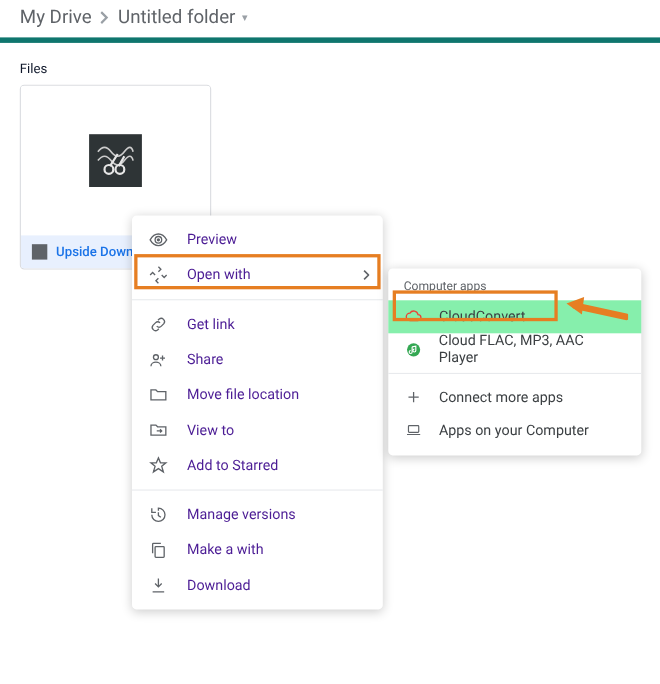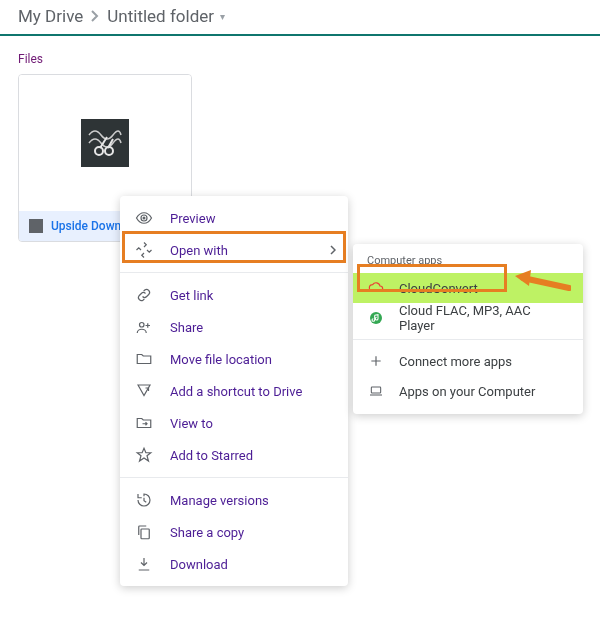--- a/index.html
+++ b/index.html
@@ -13,29 +13,29 @@
     height: 622px;
     overflow: hidden;
     position: relative;
   }
   .breadcrumb {
     display: flex;
     align-items: center;
     padding: 6px 18px 8px;
     color: #5f6368;
     font-size: 17px;
-    border-bottom: 2px solid #0f766e;
+    border-bottom: 5px solid #0f766e;
   }
   .bc-sep { margin: 0 8px; color: #9aa0a6; }
   .bc-item { color: #5f6368; }
   .bc-drop { margin-left: 6px; color: #9aa0a6; font-size: 10px; }
   .section-label {
     padding: 16px 18px 8px;
     font-size: 12px;
-    color: #701a75;
+    color: #0f172a;
   }
   .file-card {
     width: 174px;
     margin-left: 18px;
     border: 1px solid #dadce0;
     border-radius: 4px;
     overflow: hidden;
   }
   .thumb {
     height: 136px;
@@ -108,21 +108,21 @@
   .sub-label {
     font-size: 11px;
     color: #5f6368;
     padding: 4px 14px 6px;
   }
   .sub-item {
     display: flex; align-items: center;
     height: 30px; padding: 0 14px; gap: 14px;
     font-size: 13px; color: #3c4043;
   }
-  .sub-item.hover { background: #bef264; }
+  .sub-item.hover { background: #86efac; }
   .sub-sep { height:1px; background:#e8eaed; margin: 6px 0; }
   .sub-item .ic { width:18px; display:inline-flex; justify-content:center; color:#5f6368; }
 
   .arrow {
     position: absolute;
     left: 511px;
     top: 268px;
     pointer-events: none;
   }
 
@@ -210,29 +210,20 @@
 
   <div class="menu-item">
     <span class="ic">
       <svg width="18" height="18" viewBox="0 0 24 24">
           <path d="M3 6h6l2 2h10v10H3z" fill="none" stroke="#5f6368" stroke-width="1.6"></path>
         </svg>
     </span>
     <span>Move file location</span>
   </div>
 
-  <div class="menu-item">
-    <span class="ic">
-      <svg width="18" height="18" viewBox="0 0 24 24">
-          <path d="M4 4l8 14 8-14H4z" fill="none" stroke="#5f6368" stroke-width="1.6"></path>
-          <path d="M14 8h4v4" stroke="#5f6368" stroke-width="1.6" fill="none"></path>
-        </svg>
-    </span>
-    <span>Add a shortcut to Drive</span>
-  </div>
 
   <div class="menu-item">
     <span class="ic">
       <svg width="18" height="18" viewBox="0 0 24 24">
           <path d="M3 6h6l2 2h10v10H3z" fill="none" stroke="#5f6368" stroke-width="1.6"></path>
           <path d="M10 13h6m-2-2 2 2-2 2" stroke="#5f6368" stroke-width="1.6" fill="none"></path>
         </svg>
     </span>
     <span>View to</span>
   </div>
@@ -260,21 +251,21 @@
     <span>Manage versions</span>
   </div>
 
   <div class="menu-item">
     <span class="ic">
       <svg width="18" height="18" viewBox="0 0 24 24">
           <rect x="8" y="8" width="11" height="13" rx="1" fill="none" stroke="#5f6368" stroke-width="1.6"></rect>
           <path d="M5 16V5a1 1 0 011-1h9" stroke="#5f6368" stroke-width="1.6" fill="none"></path>
         </svg>
     </span>
-    <span>Share a copy</span>
+    <span>Make a with</span>
   </div>
 
   <div class="menu-item">
     <span class="ic">
       <svg width="18" height="18" viewBox="0 0 24 24">
           <path d="M12 4v10m-4-4 4 4 4-4M5 20h14" stroke="#5f6368" stroke-width="1.6" fill="none"></path>
         </svg>
     </span>
     <span>Download</span>
   </div>

